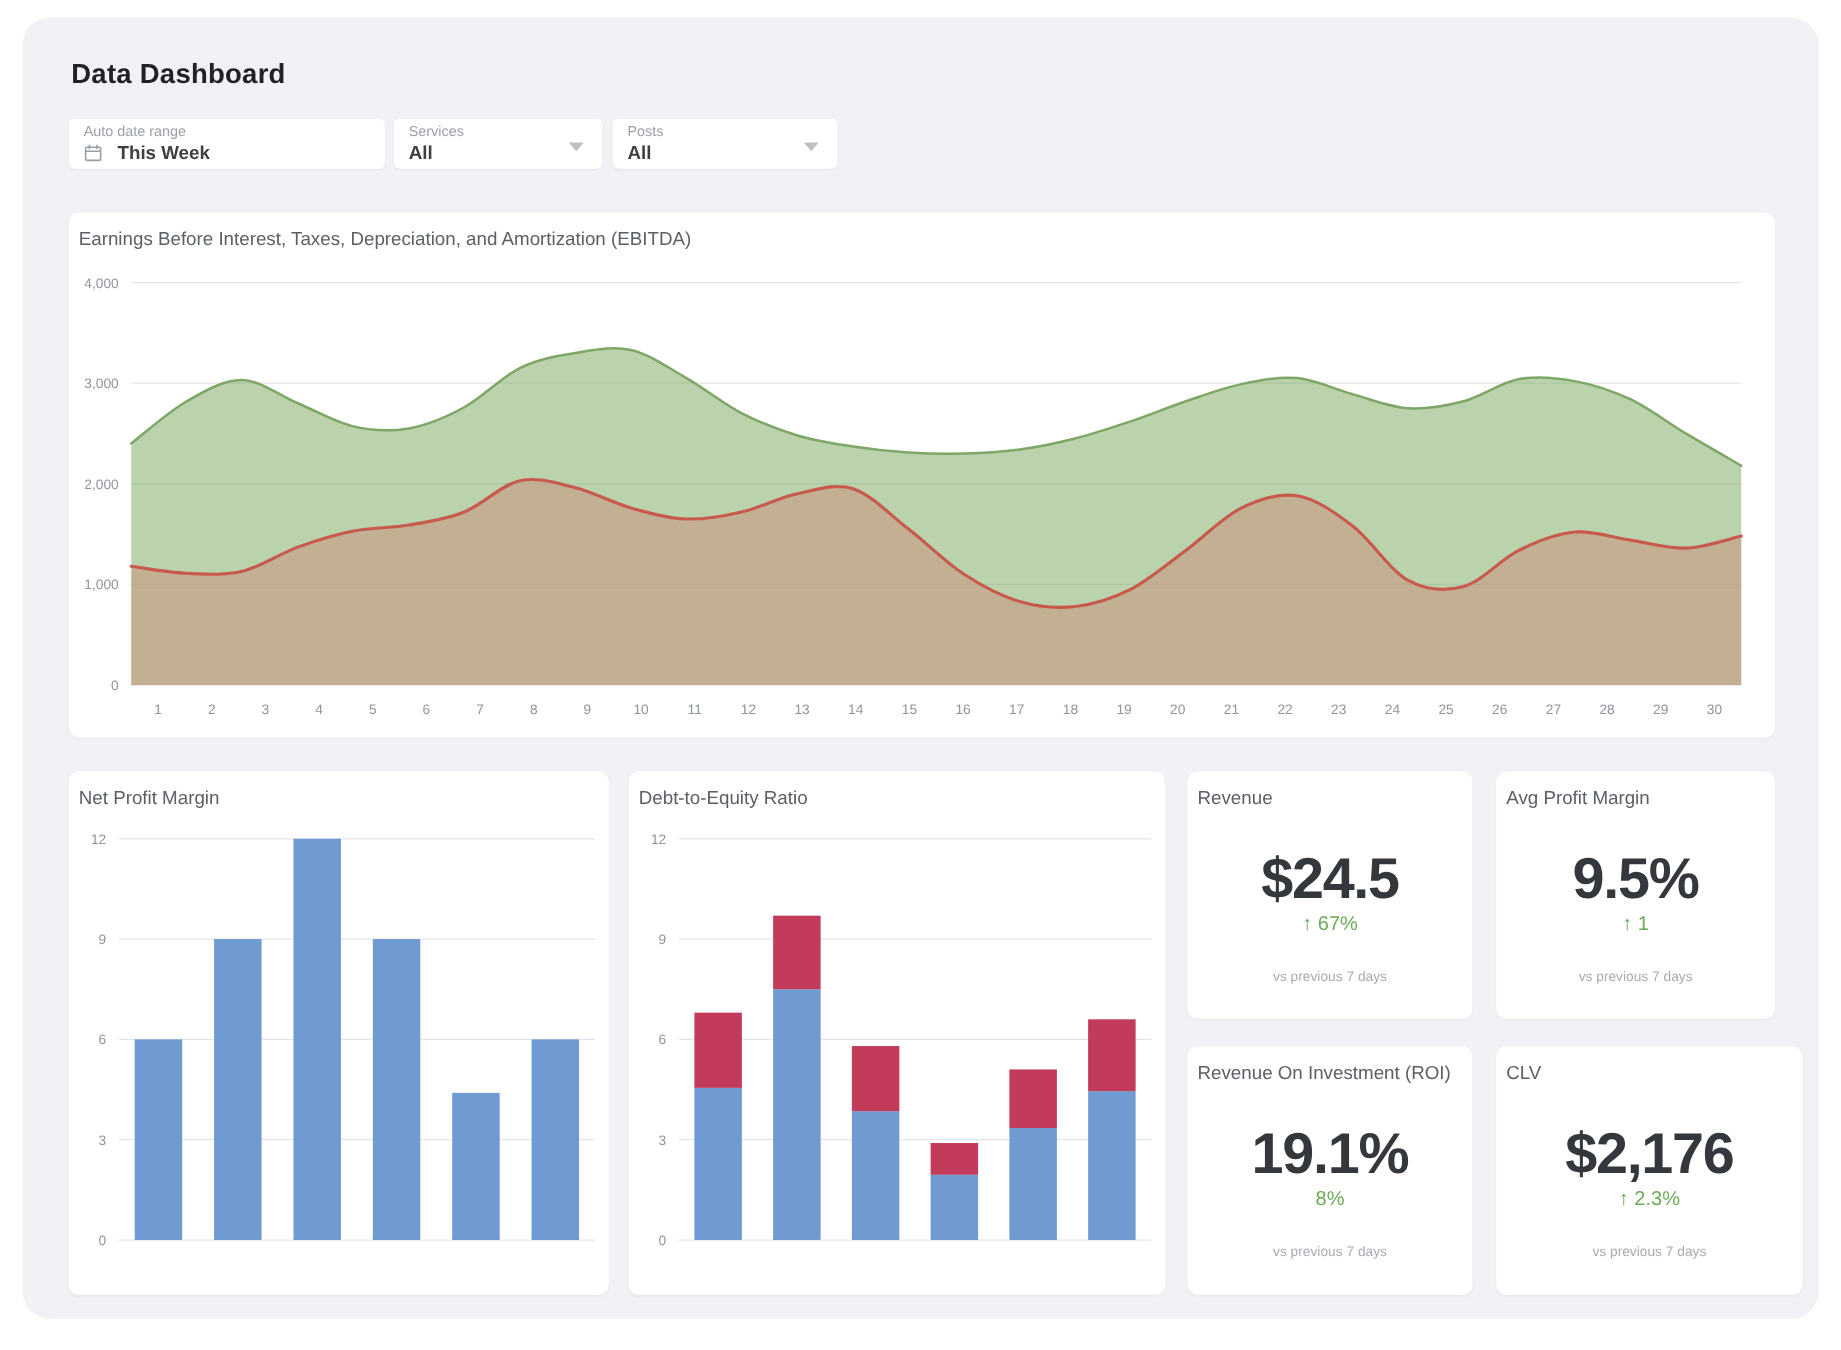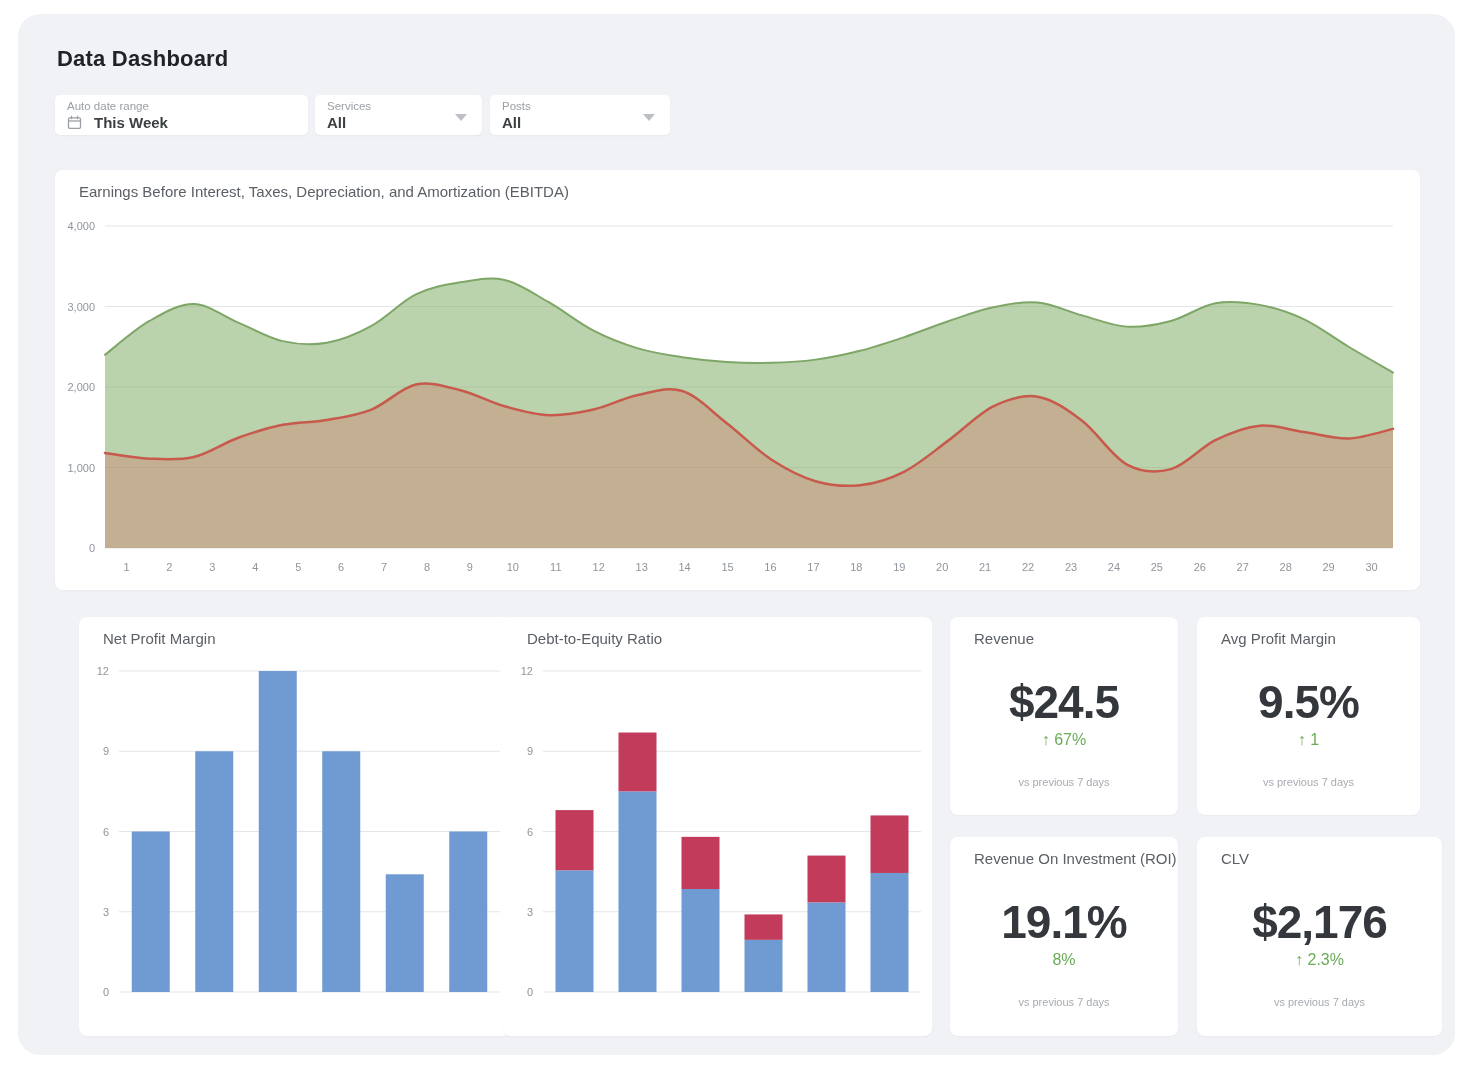--- a/index.html
+++ b/index.html
@@ -29,26 +29,26 @@
     position: absolute; right: 15px; top: 19px; width: 0; height: 0;
     border-left: 6px solid transparent; border-right: 6px solid transparent;
     border-top: 7px solid #bcc0c5;
   }
   .cal-icon { display: inline-block; width: 15px; height: 15px; }
 
   .card {
     position: absolute; background: #ffffff; border-radius: 8px;
     box-shadow: 0 1px 2px rgba(30,40,55,0.04);
   }
-  .card-title { font-size: 15px; font-weight: 400; color: #5b6066; position: absolute; left: 24px; top: 13px; white-space: nowrap; }
+  .card-title { font-size: 15px; font-weight: 400; color: #5b6066; position: absolute; left: 8px; top: 13px; white-space: nowrap; }
 
   .big-chart { left: 37px; top: 156px; width: 1365px; height: 420px; }
   .big-chart svg { position: absolute; left: 0; top: 0; }
 
-  .bar-card-1 { left: 37px;  top: 603px; width: 432px; height: 419px; margin-left: 24px; }
+  .bar-card-1 { left: 37px;  top: 603px; width: 432px; height: 419px; }
   .bar-card-2 { left: 485px; top: 603px; width: 429px; height: 419px; }
   .bar-card-1 svg, .bar-card-2 svg { position: absolute; left: 0; top: 0; }
 
   .kpi-1 { left: 932px;  top: 603px; width: 228px; height: 198px; }
   .kpi-2 { left: 1179px; top: 603px; width: 223px; height: 198px; }
   .kpi-3 { left: 932px;  top: 823px; width: 228px; height: 199px; }
   .kpi-4 { left: 1179px; top: 823px; width: 245px; height: 199px; }
 
   .kpi-body { position: absolute; left: 0; right: 0; top: 62px; text-align: center; }
   .kpi-value { font-size: 46px; font-weight: 700; color: #34383d; line-height: 1; letter-spacing: -1px; }

